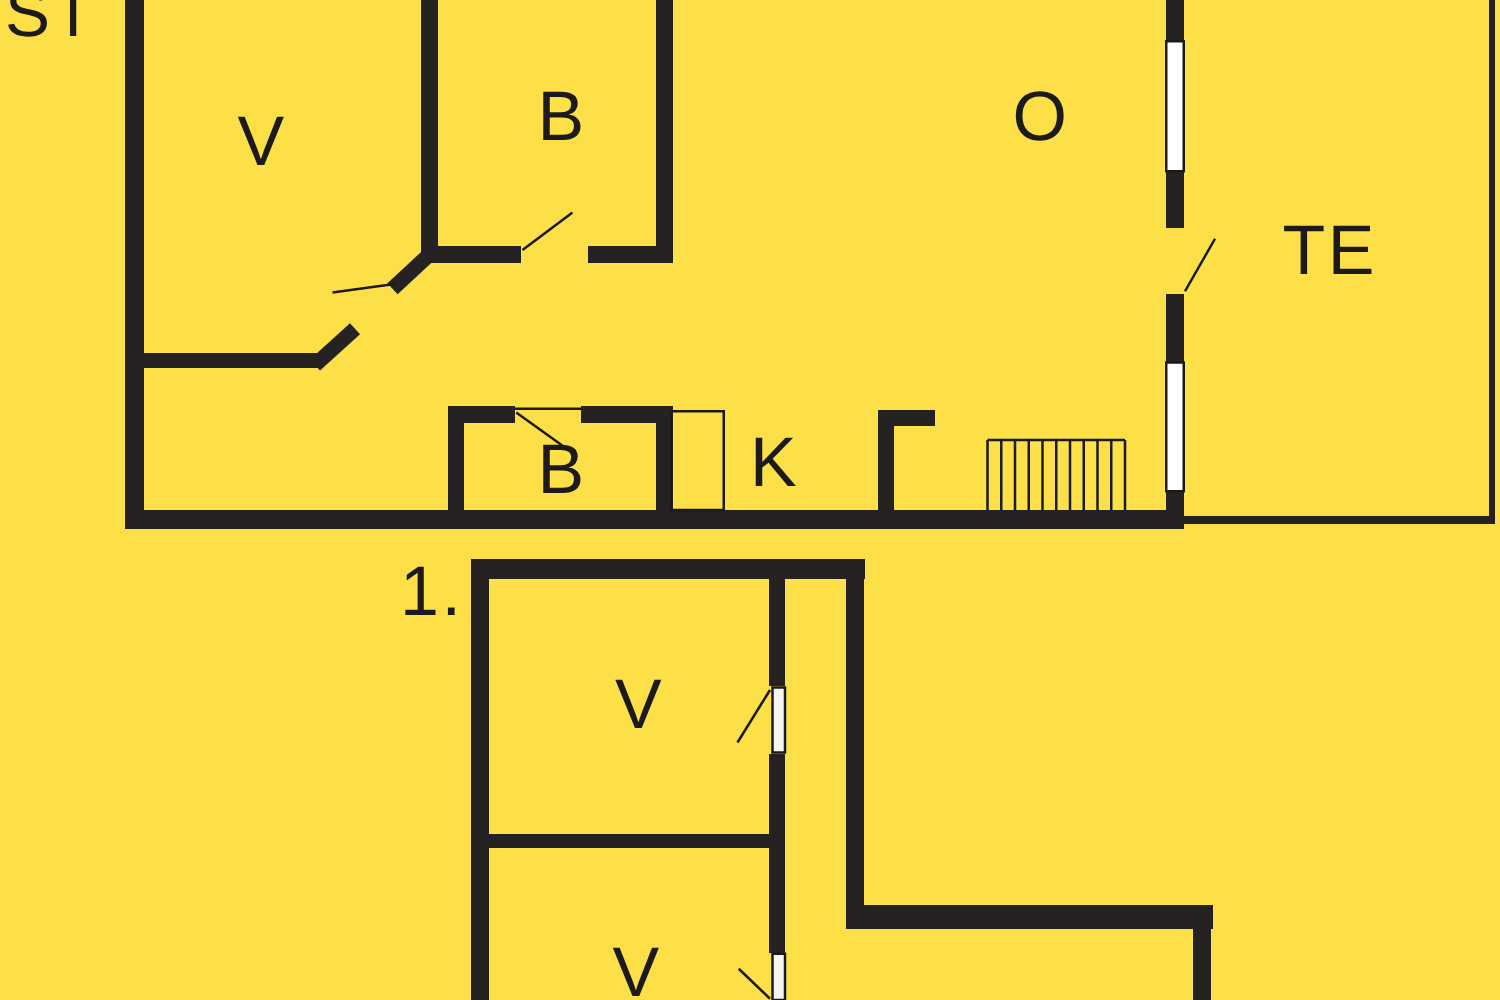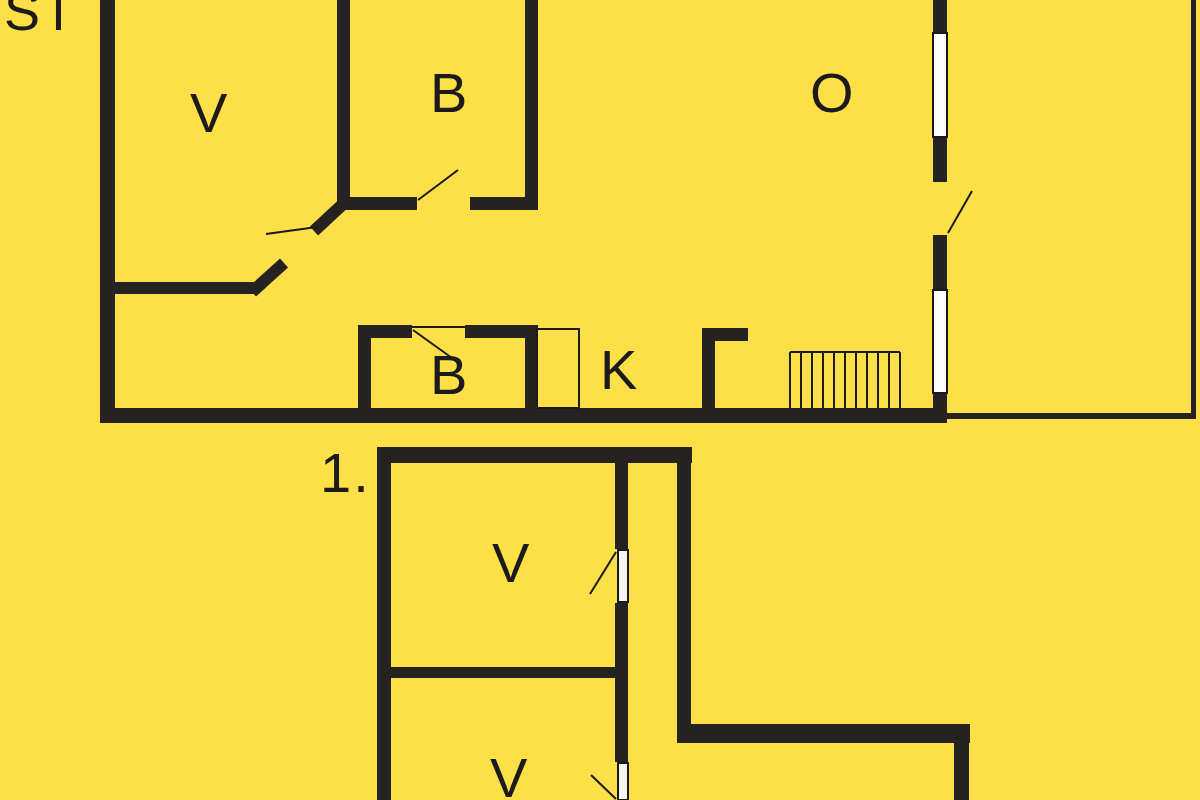--- a/index.html
+++ b/index.html
@@ -112,20 +112,21 @@
 
   <div class="room-label" style="left:4px; top:-17px; font-size:54px;">ST</div>
 
   <div class="room-label" style="left:190px; top:85px;">V</div>
 
   <div class="room-label" style="left:430px; top:65px;">B</div>
 
 
   <div class="room-label" style="left:810px; top:65px;">O</div>
 
+  <div class="room-label" style="left:1026px; top:172px;">TE</div>
 
   <div class="room-label" style="left:430px; top:347px;">B</div>
 
   <div class="room-label" style="left:600px; top:342px;">K</div>
 
   <div class="room-label" style="left:320px; top:445px;">1.</div>
 
   <div class="room-label" style="left:492px; top:535px;">V</div>
 
   <div class="room-label" style="left:490px; top:750px;">V</div>

